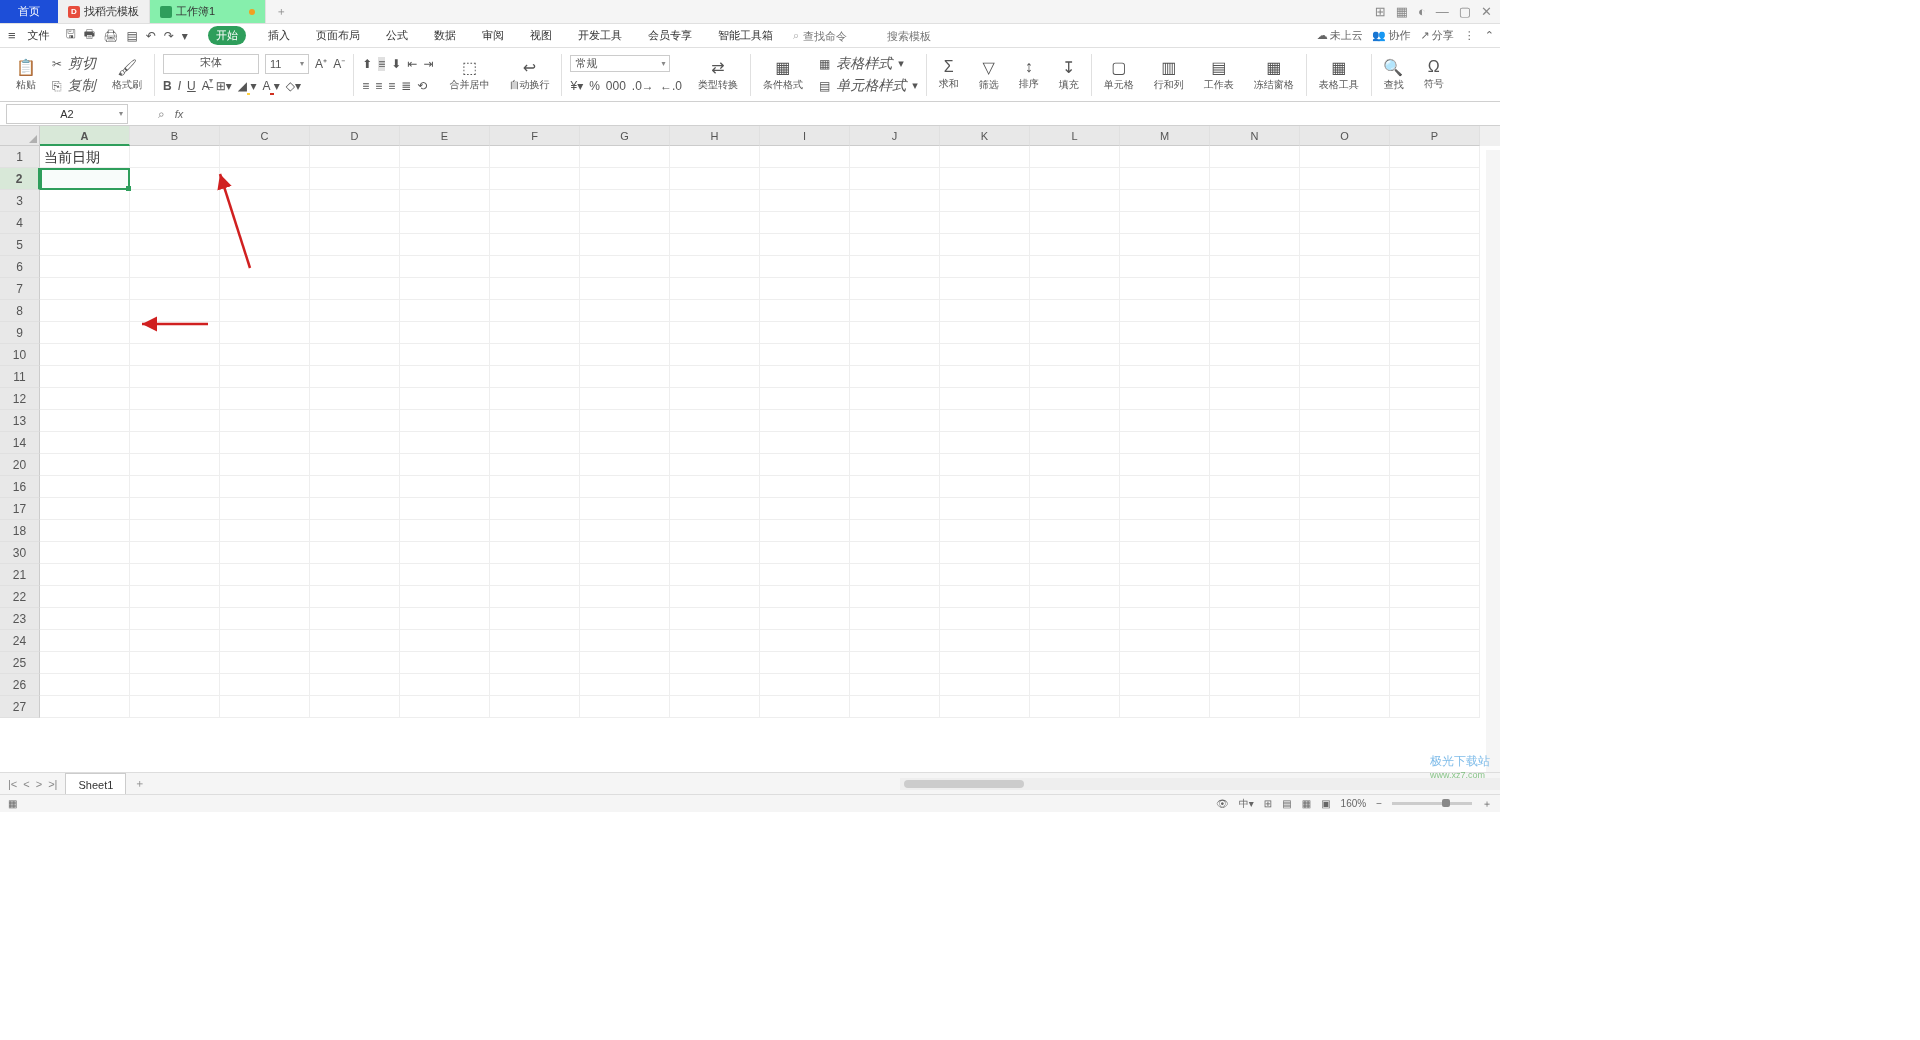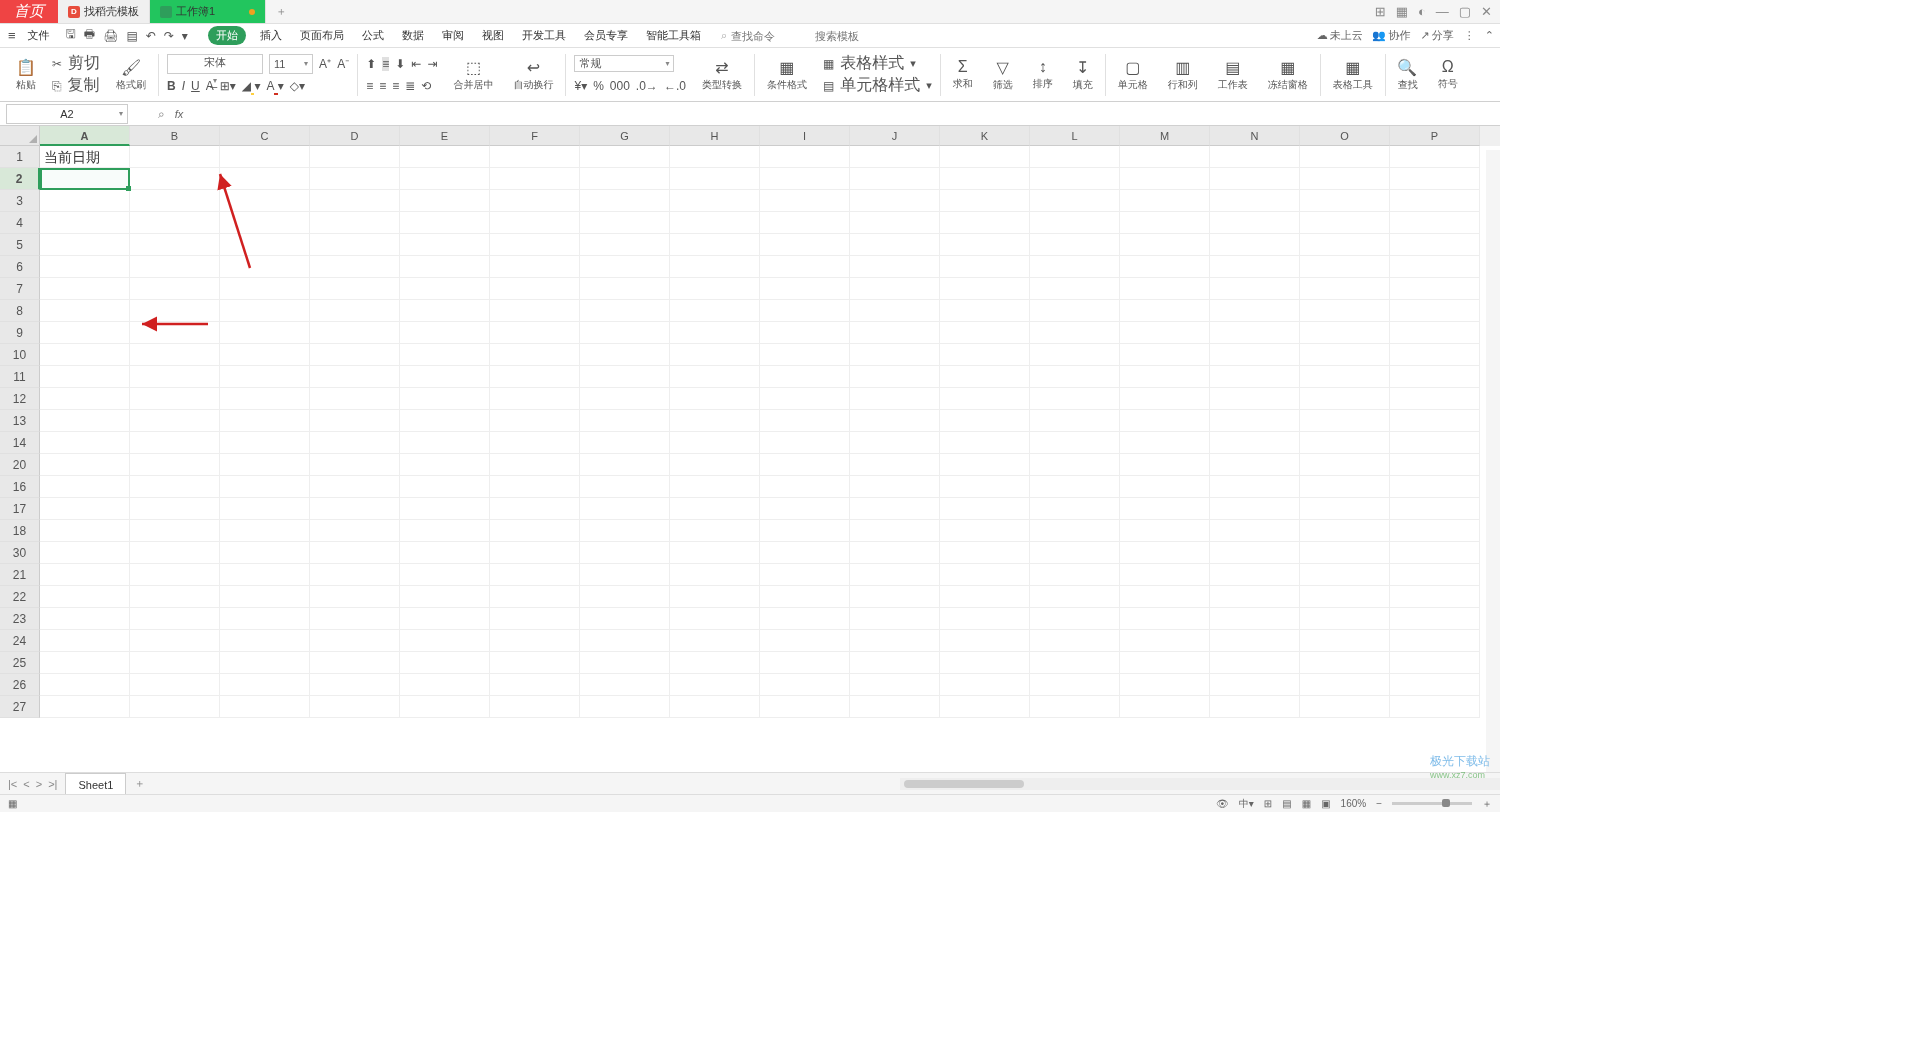--- a/index.html
+++ b/index.html
@@ -1,53 +1,53 @@
 <!DOCTYPE html>
 <html><head>
 <meta charset="utf-8">
 <style>
 * { box-sizing: border-box; margin: 0; padding: 0; font-family: "Microsoft YaHei", sans-serif; }
 body { width: 1500px; height: 812px; background: #fff; font-size: 11px; color: #333; overflow: hidden; position: relative; }
 
 
 .tabs-row { height: 24px; background: #f5f5f5; display: flex; align-items: stretch; border-bottom: 1px solid #e0e0e0; }
-.tab-home { width: 58px; background: #ef4444; color: #fff; display: flex; align-items: center; justify-content: center; font-size: 15px; font-style: italic; }
+.tab-home { width: 58px; background: #1d4ed8; color: #fff; display: flex; align-items: center; justify-content: center; font-size: 11px; }
 .tab { padding: 0 10px; display: flex; align-items: center; gap: 4px; border-right: 1px solid #e0e0e0; background: #f0f0f0; font-size: 11px; }
-.tab.active { background: #22c55e; }
+.tab.active { background: #86efac; }
 .tab-ico { width: 12px; height: 12px; display: inline-flex; align-items: center; justify-content: center; }
 .tab-ico.red { background: #e74c3c; color: #fff; border-radius: 2px; font-size: 8px; font-weight: bold; }
 .tab-ico.green { background: #2e9e5b; border-radius: 2px; }
 .tab-dot { width: 6px; height: 6px; background: #f0a020; border-radius: 50%; margin-left: 30px; }
 .tab-add { width: 30px; display: flex; align-items: center; justify-content: center; color: #888; cursor: pointer; }
 .tabs-right { margin-left: auto; display: flex; align-items: center; gap: 10px; padding-right: 8px; color: #888; }
 .tabs-right span { cursor: pointer; font-size: 13px; }
 
 
 .menu-row { height: 24px; display: flex; align-items: center; padding: 0 6px; gap: 4px; border-bottom: 1px solid #e0e0e0; font-size: 11px; }
 .menu-hamb { font-size: 13px; color: #555; padding: 0 2px; }
 .file-btn { padding: 0 6px; }
 .qat { display: flex; gap: 8px; align-items: center; padding: 0 6px; color: #555; }
 .qat span { cursor: pointer; font-size: 12px; }
-.menutabs { display: flex; gap: 10px; margin-left: 10px; }
+.menutabs { display: flex; gap: 18px; margin-left: 10px; }
 .menutab { padding: 2px 4px; cursor: pointer; color: #333; }
 .menutab.active { background: #2e9e5b; color: #fff; border-radius: 10px; padding: 2px 8px; }
 .search-area { margin-left: 12px; display: flex; align-items: center; gap: 4px; color: #aaa; }
 .search-area input { border: none; outline: none; font-size: 11px; width: 80px; color: #888; }
 .menu-right { margin-left: auto; display: flex; align-items: center; gap: 10px; color: #666; font-size: 11px; }
 .menu-right .item { display: flex; align-items: center; gap: 2px; cursor: pointer; }
 
 
 .ribbon { height: 54px; display: flex; align-items: center; border-bottom: 1px solid #d0d0d0; padding: 0 6px; font-size: 11px; color: #555; }
 .rgroup { display: flex; flex-direction: column; justify-content: center; height: 100%; padding: 0 6px; }
 .sep { width: 1px; height: 42px; background: #e0e0e0; margin: 0 2px; }
 .rbtn-big { display: flex; flex-direction: column; align-items: center; justify-content: center; gap: 1px; padding: 0 4px; cursor: pointer; font-size: 10px; }
 .rbtn-big .ico { font-size: 16px; color: #555; }
 .rrow { display: flex; align-items: center; gap: 6px; height: 22px; }
 .rrow .sm { cursor: pointer; font-size: 12px; color: #555; }
-.rrow .txt { font-size: 16px; }
+.rrow .txt { font-size: 14px; font-style: italic; }
 .font-sel { border: 1px solid #ccc; height: 20px; padding: 0 4px; display: flex; align-items: center; gap: 6px; font-size: 11px; width: 96px; justify-content: space-between; flex-direction: column; }
 .size-sel { border: 1px solid #ccc; height: 20px; padding: 0 4px; display: flex; align-items: center; gap: 6px; font-size: 11px; width: 44px; justify-content: space-between; }
 .num-sel { border: 1px solid #ccc; height: 17px; padding: 0 4px; display: flex; align-items: center; width: 100px; justify-content: space-between; font-size: 11px; }
 .chev { font-size: 8px; color: #888; }
 
 
 .fbar { height: 24px; display: flex; align-items: center; border-bottom: 1px solid #d0d0d0; }
 .name-box { width: 122px; height: 20px; border: 1px solid #ccc; margin-left: 6px; display: flex; align-items: center; justify-content: center; font-size: 11px; position: relative; }
 .name-box .chev { position: absolute; right: 4px; }
 .fbar-ico { margin-left: 30px; color: #888; font-size: 12px; cursor: pointer; }

